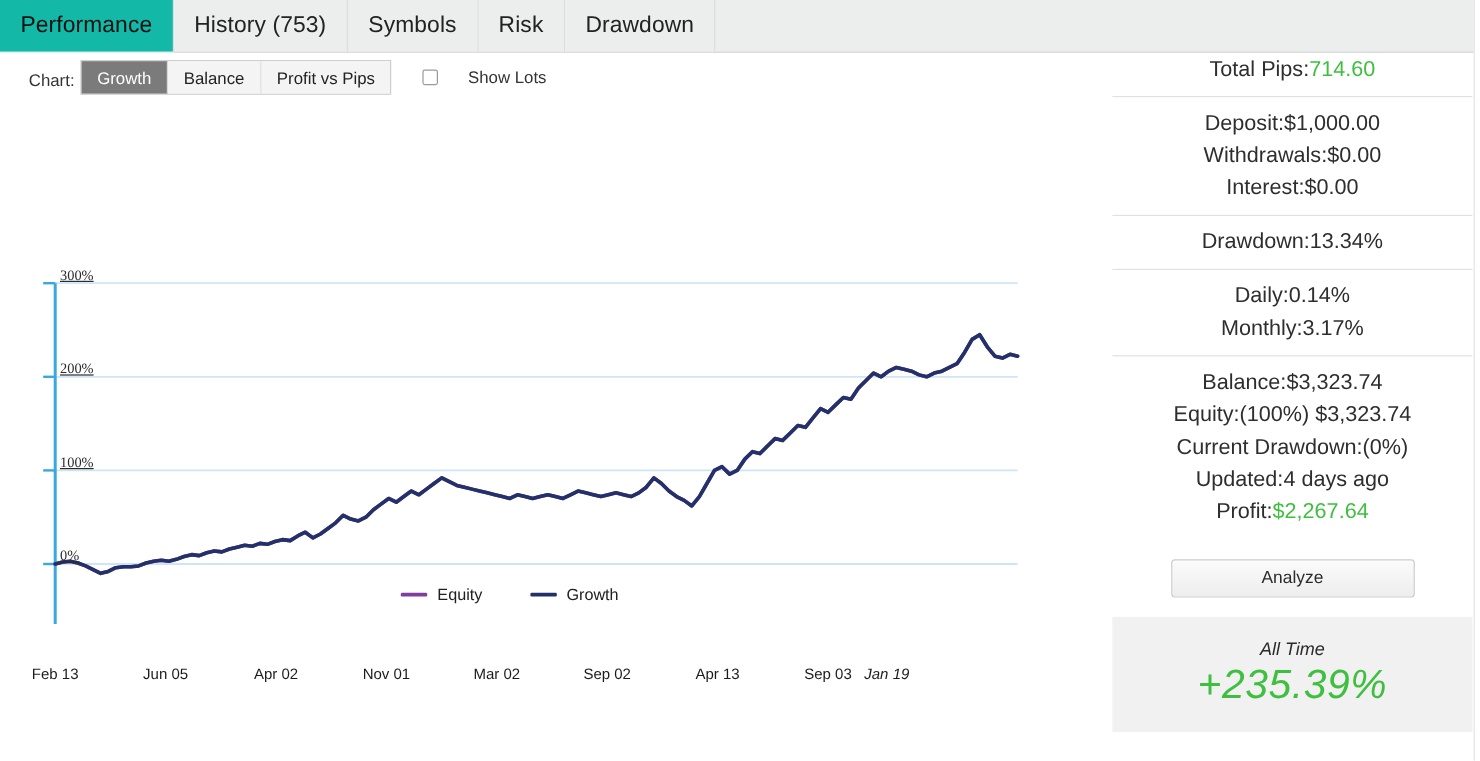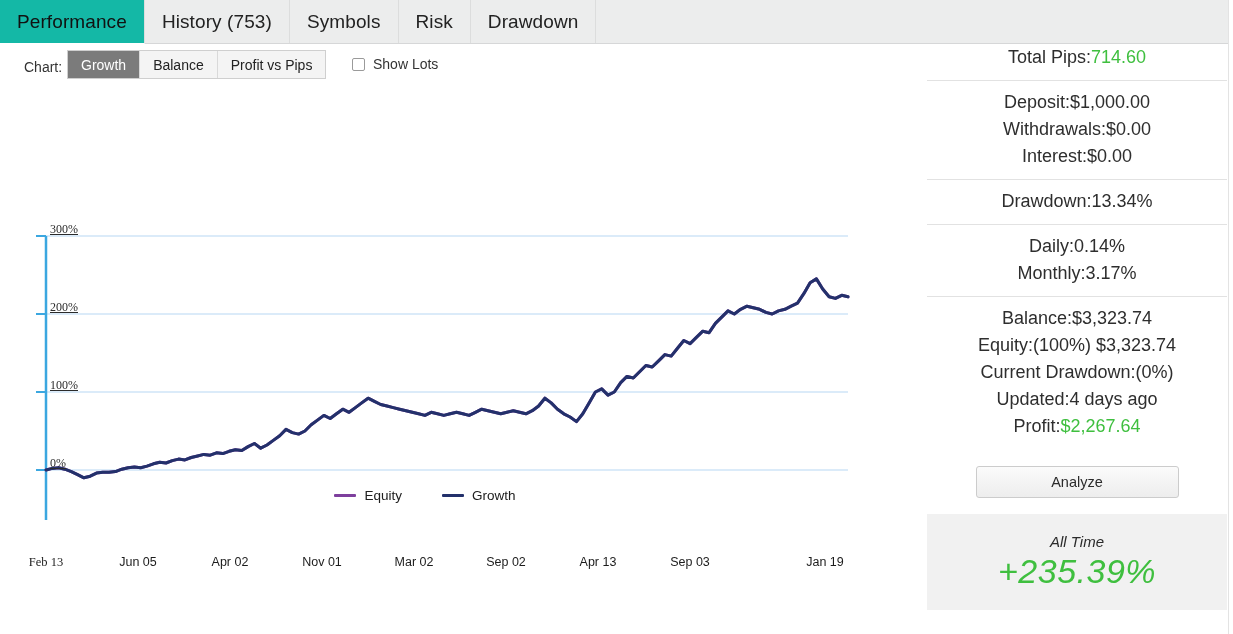--- a/index.html
+++ b/index.html
@@ -59,21 +59,21 @@
     font-size: 14px; color: #222;
     background: #f4f4f4;
     border-right: 1px solid #d9d9d9;
     cursor: pointer;
   }
   .segbtn:last-child { border-right: none; }
   .segbtn.selected { background: #7b7b7b; color: #ffffff; }
 
   .showlots {
     position: absolute; left: 352px; top: 12px;
-    display: flex; align-items: center; gap: 8px; cursor: pointer;
+    display: flex; align-items: center; gap: 25px; cursor: pointer;
   }
   .cbox {
     width: 13px; height: 13px;
     border: 1px solid #9a9a9a; background: #fff; border-radius: 2px;
   }
   .showlots-label { font-size: 14px; color: #333; }
 
   
   .chartwrap {
     position: absolute; left: 0; top: 100px; width: 905px; height: 420px;
@@ -210,29 +210,29 @@
       <path id="equity-path" fill="none" stroke="#7e3f9d" stroke-width="3" stroke-linejoin="round" stroke-linecap="round" d="M46.0 370.0 L52.3 368.4 L58.6 367.7 L64.9 369.2 L71.3 371.6 L77.6 374.7 L83.9 377.8 L90.2 376.2 L96.5 373.1 L102.8 372.3 L109.1 372.3 L115.5 371.6 L121.8 369.2 L128.1 367.7 L134.4 366.9 L140.7 367.7 L147.0 366.1 L153.4 363.8 L159.7 362.2 L166.0 363.0 L172.3 360.6 L178.6 359.1 L184.9 359.9 L191.2 357.5 L197.6 356.0 L203.9 354.4 L210.2 355.2 L216.5 352.8 L222.8 353.6 L229.1 351.3 L235.4 349.7 L241.8 350.5 L248.1 346.6 L254.4 343.5 L260.7 348.2 L267.0 345.0 L273.3 340.4 L279.7 335.7 L286.0 329.4 L292.3 332.6 L298.6 334.1 L304.9 331.0 L311.2 324.8 L317.5 320.1 L323.9 315.4 L330.2 318.5 L336.5 313.8 L342.8 309.2 L349.1 312.3 L355.4 307.6 L361.7 302.9 L368.1 298.2 L374.4 301.4 L380.7 304.5 L387.0 306.0 L393.3 307.6 L399.6 309.2 L406.0 310.7 L412.3 312.3 L418.6 313.8 L424.9 315.4 L431.2 312.3 L437.5 313.8 L443.8 315.4 L450.2 313.8 L456.5 312.3 L462.8 313.8 L469.1 315.4 L475.4 312.3 L481.7 309.2 L488.0 310.7 L494.4 312.3 L500.7 313.8 L507.0 312.3 L513.3 310.7 L519.6 312.3 L525.9 313.8 L532.3 310.7 L538.6 306.0 L544.9 298.2 L551.2 302.9 L557.5 309.2 L563.8 313.8 L570.1 317.0 L576.5 321.6 L582.8 313.8 L589.1 302.9 L595.4 292.0 L601.7 288.9 L608.0 295.1 L614.3 292.0 L620.7 282.6 L627.0 276.4 L633.3 278.0 L639.6 271.7 L645.9 265.5 L652.2 267.0 L658.6 260.8 L664.9 254.6 L671.2 256.1 L677.5 248.3 L683.8 240.5 L690.1 243.6 L696.4 237.4 L702.8 231.2 L709.1 232.7 L715.4 223.4 L721.7 217.1 L728.0 210.9 L734.3 214.0 L740.6 209.3 L747.0 206.2 L753.3 207.8 L759.6 209.3 L765.9 212.4 L772.2 214.0 L778.5 210.9 L784.9 209.3 L791.2 206.2 L797.5 203.1 L803.8 193.7 L810.1 182.8 L816.4 178.9 L822.7 189.0 L829.1 196.8 L835.4 198.4 L841.7 195.3 L848.0 196.8"></path>
       <path id="growth-path" fill="none" stroke="#23316b" stroke-width="3" stroke-linejoin="round" stroke-linecap="round" d="M46.0 370.0 L52.3 368.4 L58.6 367.7 L64.9 369.2 L71.3 371.6 L77.6 374.7 L83.9 377.8 L90.2 376.2 L96.5 373.1 L102.8 372.3 L109.1 372.3 L115.5 371.6 L121.8 369.2 L128.1 367.7 L134.4 366.9 L140.7 367.7 L147.0 366.1 L153.4 363.8 L159.7 362.2 L166.0 363.0 L172.3 360.6 L178.6 359.1 L184.9 359.9 L191.2 357.5 L197.6 356.0 L203.9 354.4 L210.2 355.2 L216.5 352.8 L222.8 353.6 L229.1 351.3 L235.4 349.7 L241.8 350.5 L248.1 346.6 L254.4 343.5 L260.7 348.2 L267.0 345.0 L273.3 340.4 L279.7 335.7 L286.0 329.4 L292.3 332.6 L298.6 334.1 L304.9 331.0 L311.2 324.8 L317.5 320.1 L323.9 315.4 L330.2 318.5 L336.5 313.8 L342.8 309.2 L349.1 312.3 L355.4 307.6 L361.7 302.9 L368.1 298.2 L374.4 301.4 L380.7 304.5 L387.0 306.0 L393.3 307.6 L399.6 309.2 L406.0 310.7 L412.3 312.3 L418.6 313.8 L424.9 315.4 L431.2 312.3 L437.5 313.8 L443.8 315.4 L450.2 313.8 L456.5 312.3 L462.8 313.8 L469.1 315.4 L475.4 312.3 L481.7 309.2 L488.0 310.7 L494.4 312.3 L500.7 313.8 L507.0 312.3 L513.3 310.7 L519.6 312.3 L525.9 313.8 L532.3 310.7 L538.6 306.0 L544.9 298.2 L551.2 302.9 L557.5 309.2 L563.8 313.8 L570.1 317.0 L576.5 321.6 L582.8 313.8 L589.1 302.9 L595.4 292.0 L601.7 288.9 L608.0 295.1 L614.3 292.0 L620.7 282.6 L627.0 276.4 L633.3 278.0 L639.6 271.7 L645.9 265.5 L652.2 267.0 L658.6 260.8 L664.9 254.6 L671.2 256.1 L677.5 248.3 L683.8 240.5 L690.1 243.6 L696.4 237.4 L702.8 231.2 L709.1 232.7 L715.4 223.4 L721.7 217.1 L728.0 210.9 L734.3 214.0 L740.6 209.3 L747.0 206.2 L753.3 207.8 L759.6 209.3 L765.9 212.4 L772.2 214.0 L778.5 210.9 L784.9 209.3 L791.2 206.2 L797.5 203.1 L803.8 193.7 L810.1 182.8 L816.4 178.9 L822.7 189.0 L829.1 196.8 L835.4 198.4 L841.7 195.3 L848.0 196.8"></path>
     </svg>
     <div id="ylabels">
         <div class="ylab" style="left: 50px; top: 356px;">0%</div>
         <div class="ylab" style="left: 50px; top: 278px;">100%</div>
         <div class="ylab" style="left: 50px; top: 200px;">200%</div>
         <div class="ylab" style="left: 50px; top: 122px;">300%</div>
       </div>
     <div id="xlabels">
-        <div class="xlab" style="left: 1px; width: 90px; top: 455px; font-family: Liberation Serif, serif;">Feb 13</div>
+        <div class="xlab" style="left: 1px; width: 90px; top: 455px;">Feb 13</div>
         <div class="xlab" style="left: 93px; width: 90px; top: 455px;">Jun 05</div>
         <div class="xlab" style="left: 185px; width: 90px; top: 455px;">Apr 02</div>
         <div class="xlab" style="left: 277px; width: 90px; top: 455px;">Nov 01</div>
         <div class="xlab" style="left: 369px; width: 90px; top: 455px;">Mar 02</div>
         <div class="xlab" style="left: 461px; width: 90px; top: 455px;">Sep 02</div>
         <div class="xlab" style="left: 553px; width: 90px; top: 455px;">Apr 13</div>
         <div class="xlab" style="left: 645px; width: 90px; top: 455px;">Sep 03</div>
-        <div class="xlab" style="left: 780px; width: 90px; top: 455px;">Jan 19</div>
+        <div class="xlab" style="left: 694px; width: 90px; top: 455px; font-style: italic;">Jan 19</div>
       </div>
 
     <div class="legend">
       <div class="legitem">
         <span class="legswatch" style="background:#7e3f9d"></span>
         <span class="legtext">Equity</span>
       </div>
       <div class="legitem">
         <span class="legswatch" style="background:#23316b"></span>
         <span class="legtext">Growth</span>

